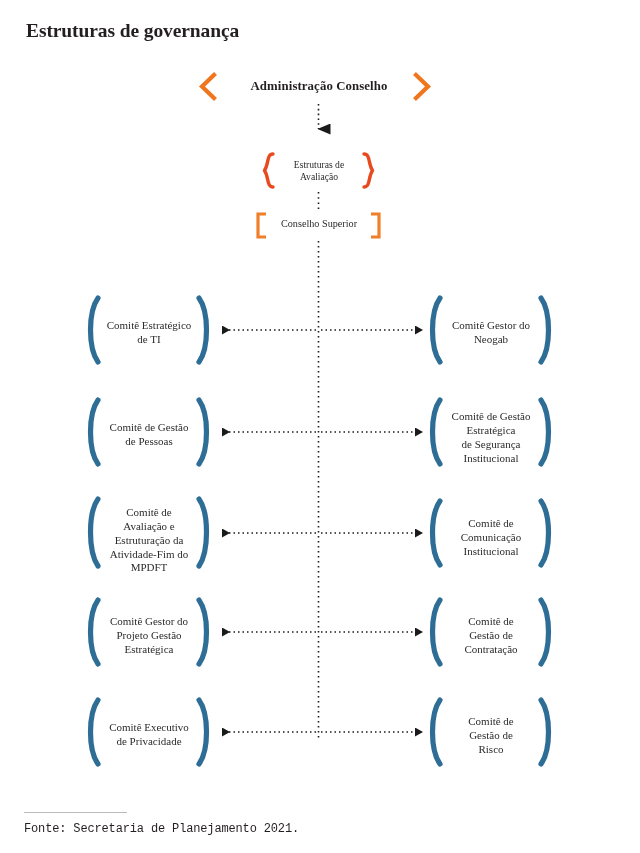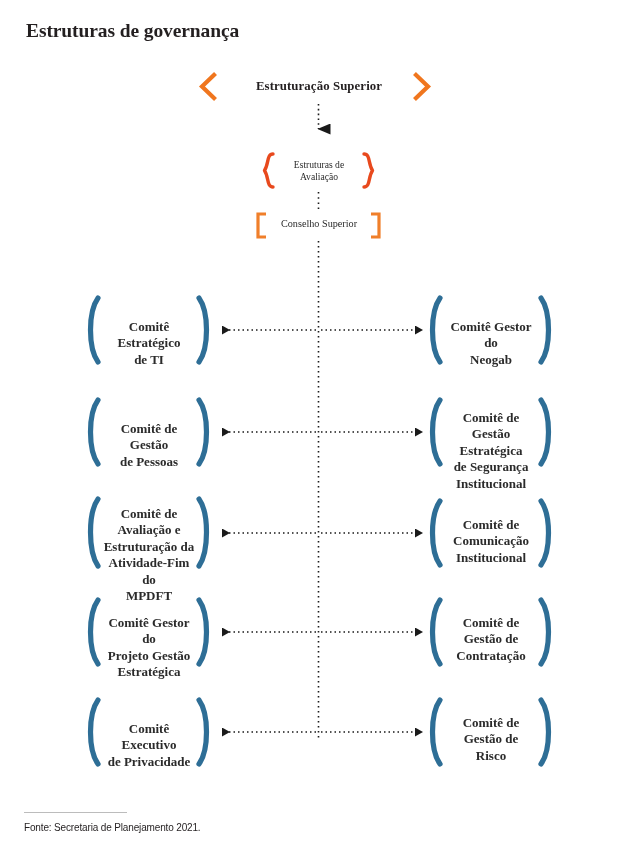--- a/index.html
+++ b/index.html
@@ -63,41 +63,40 @@
     color: #231f20;
   }
   .brace-label {
     font-size: 9.6px;
     line-height: 1.22;
   }
   .bracket-label {
     font-size: 10.2px;
   }
   .committee-label {
-    font-size: 13px;
+    font-size: 11px;
     line-height: 1.26;
-    font-weight: bold;
   }
 
   
   .footer {
     position: absolute;
     left: 24px;
     top: 812px;
     width: 400px;
   }
   .footer-rule {
     width: 103px;
     height: 1px;
     background: #bcbcbc;
     margin-bottom: 9px;
   }
   .footer-text {
-    font-family: Liberation Sans, sans-serif;
-    font-size: 10px;
+    font-family: Liberation Mono, monospace;
+    font-size: 12px;
     color: #231f20;
     letter-spacing: -0.15px;
     white-space: nowrap;
   }
 </style>
 </head>
 <body>
 
 <div class="page-title">Estruturas de governança</div>
 
@@ -197,21 +196,21 @@
       <path d="M541,501 C551,515 551,551 541,565" fill="none" stroke="#2E6E96" stroke-width="5.2" stroke-linecap="round"></path>
 
       <path d="M440,600 C430,614 430,650 440,664" fill="none" stroke="#2E6E96" stroke-width="5.2" stroke-linecap="round"></path>
       <path d="M541,600 C551,614 551,650 541,664" fill="none" stroke="#2E6E96" stroke-width="5.2" stroke-linecap="round"></path>
 
       <path d="M440,700 C430,714 430,750 440,764" fill="none" stroke="#2E6E96" stroke-width="5.2" stroke-linecap="round"></path>
       <path d="M541,700 C551,714 551,750 541,764" fill="none" stroke="#2E6E96" stroke-width="5.2" stroke-linecap="round"></path>
     </g>
   </svg>
 
-  <div class="node-label top-label" style="left:218px; top:79px; width:202px;">Estruturação Superior</div>
+  <div class="node-label top-label" style="left:218px; top:79px; width:202px;">Administração Conselho</div>
 
   <div class="node-label brace-label" style="left:268px; top:159px; width:102px;">Estruturas de
 Avaliação</div>
 
   <div class="node-label bracket-label" style="left:262px; top:218px; width:114px;">Conselho Superior</div>
 
   <div class="node-label committee-label" style="left:103px; top:319px; width:92px;">Comitê Estratégico
 de TI</div>
   <div class="node-label committee-label" style="left:445px; top:319px; width:92px;">Comitê Gestor do
 Neogab</div>

